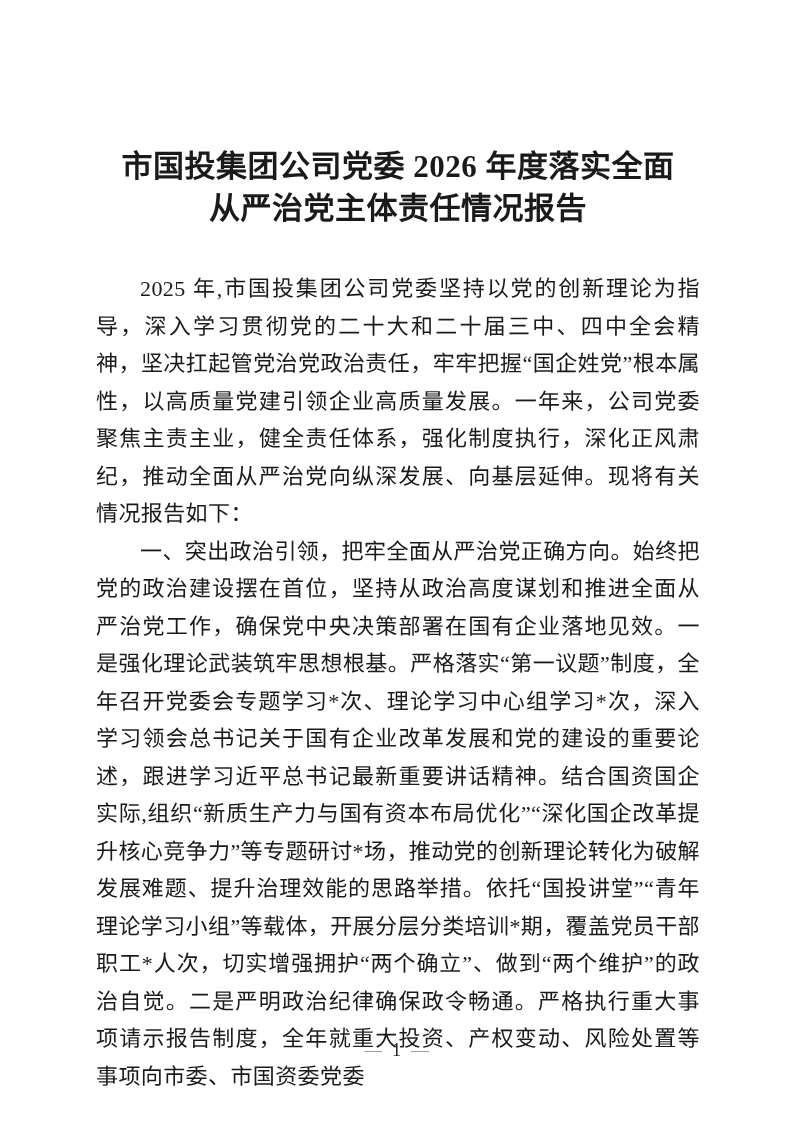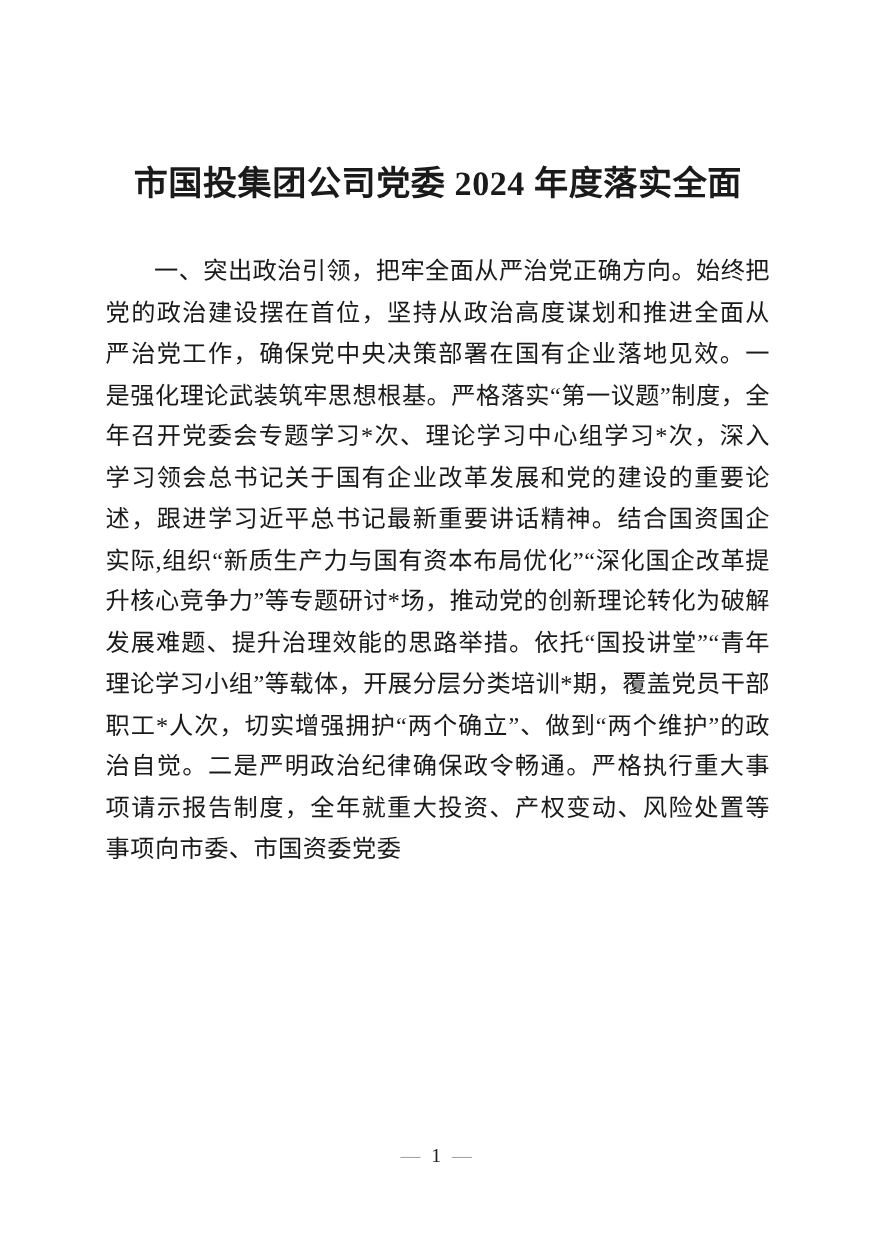--- a/index.html
+++ b/index.html
@@ -57,25 +57,29 @@
     margin: 0 10px;
     color: #222222;
   }
 </style>
 </head>
 <body>
 
 <div class="page">
 
   <h1 class="doc-title">
-    <span class="title-line">市国投集团公司党委 2024 年度落实全面</span>
+    <span class="title-line">市国投集团公司党委 2026 年度落实全面</span>
+    <span class="title-line">从严治党主体责任情况报告</span>
   </h1>
 
   <div class="doc-body">
 
+    <p>
+      <span>2025 年,市国投集团公司党委坚持以党的创新理论为指导，深入学习贯彻党的二十大和二十届三中、四中全会精神，坚决扛起管党治党政治责任，牢牢把握“国企姓党”根本属性，以高质量党建引领企业高质量发展。一年来，公司党委聚焦主责主业，健全责任体系，强化制度执行，深化正风肃纪，推动全面从严治党向纵深发展、向基层延伸。现将有关情况报告如下：</span>
+    </p>
 
     <p>
       <span class="run-bold">一、突出政治引领，把牢全面从严治党正确方向。</span><span>始终把党的政治建设摆在首位，坚持从政治高度谋划和推进全面从严治党工作，确保党中央决策部署在国有企业落地见效。</span><span class="run-bold">一是强化理论武装筑牢思想根基。</span><span>严格落实“第一议题”制度，全年召开党委会专题学习*次、理论学习中心组学习*次，深入学习领会总书记关于国有企业改革发展和党的建设的重要论述，跟进学习近平总书记最新重要讲话精神。结合国资国企实际,组织“新质生产力与国有资本布局优化”“深化国企改革提升核心竞争力”等专题研讨*场，推动党的创新理论转化为破解发展难题、提升治理效能的思路举措。依托“国投讲堂”“青年理论学习小组”等载体，开展分层分类培训*期，覆盖党员干部职工*人次，切实增强拥护“两个确立”、做到“两个维护”的政治自觉。</span><span class="run-bold">二是严明政治纪律确保政令畅通。</span><span>严格执行重大事项请示报告制度，全年就重大投资、产权变动、风险处置等事项向市委、市国资委党委</span>
     </p>
 
   </div>
 
   <div class="page-footer">
     <span class="footer-dash">—</span><span class="footer-num">1</span><span class="footer-dash">—</span>
   </div>

